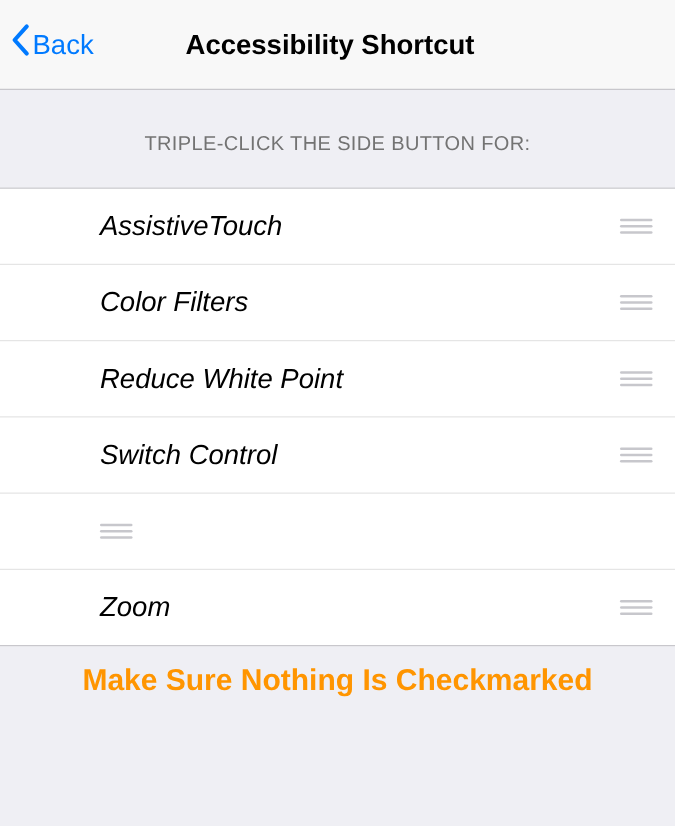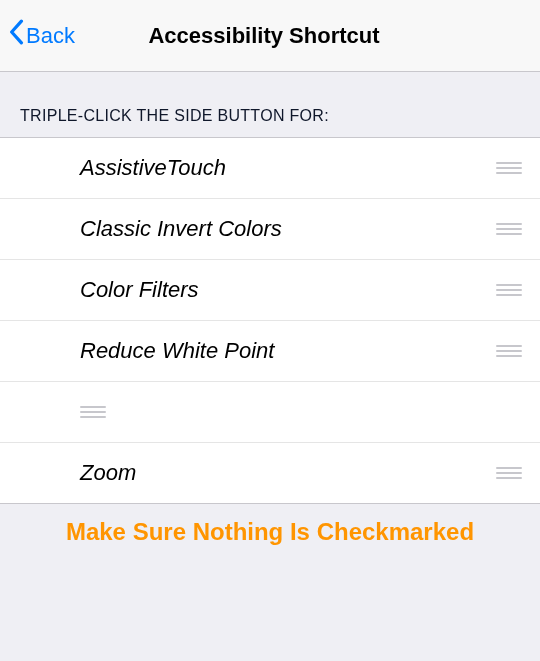--- a/index.html
+++ b/index.html
@@ -40,24 +40,25 @@
       left: 0;
       right: 12px;
       text-align: center;
       font-size: 22px;
       font-weight: 600;
       color: #000;
       pointer-events: none;
     }
     .section-header {
       font-size: 16px;
-      color: #0f172a;
-      padding: 35px 20px 12px 20px;
+      color: #737373;
+      padding: 35px 20px 25px 20px;
       text-transform: uppercase;
       letter-spacing: 0.3px;
+      text-align: center;
     }
     .list {
       background: #fff;
       border-top: 1px solid #c8c7cc;
     }
     .list-item {
       display: flex;
       align-items: center;
       height: 61px;
       border-bottom: 1px solid #e5e5e5;
@@ -115,37 +116,37 @@
 <div class="list">
   <div class="list-item">
     <span class="item-label">AssistiveTouch</span>
     <div class="reorder-handle">
       <div class="bar"></div>
         <div class="bar"></div>
         <div class="bar"></div>
     </div>
   </div>
   <div class="list-item">
-    <span class="item-label">Classic Invert Colors</span>
-    <div class="reorder-handle">
-      <div class="bar"></div>
-        <div class="bar"></div>
-        <div class="bar"></div>
-    </div>
-  </div>
-  <div class="list-item">
     <span class="item-label">Color Filters</span>
     <div class="reorder-handle">
       <div class="bar"></div>
         <div class="bar"></div>
         <div class="bar"></div>
     </div>
   </div>
   <div class="list-item">
     <span class="item-label">Reduce White Point</span>
+    <div class="reorder-handle">
+      <div class="bar"></div>
+        <div class="bar"></div>
+        <div class="bar"></div>
+    </div>
+  </div>
+  <div class="list-item">
+    <span class="item-label">Switch Control</span>
     <div class="reorder-handle">
       <div class="bar"></div>
         <div class="bar"></div>
         <div class="bar"></div>
     </div>
   </div>
   <div class="list-item">
     <div class="reorder-handle">
       <div class="bar"></div>
         <div class="bar"></div>

